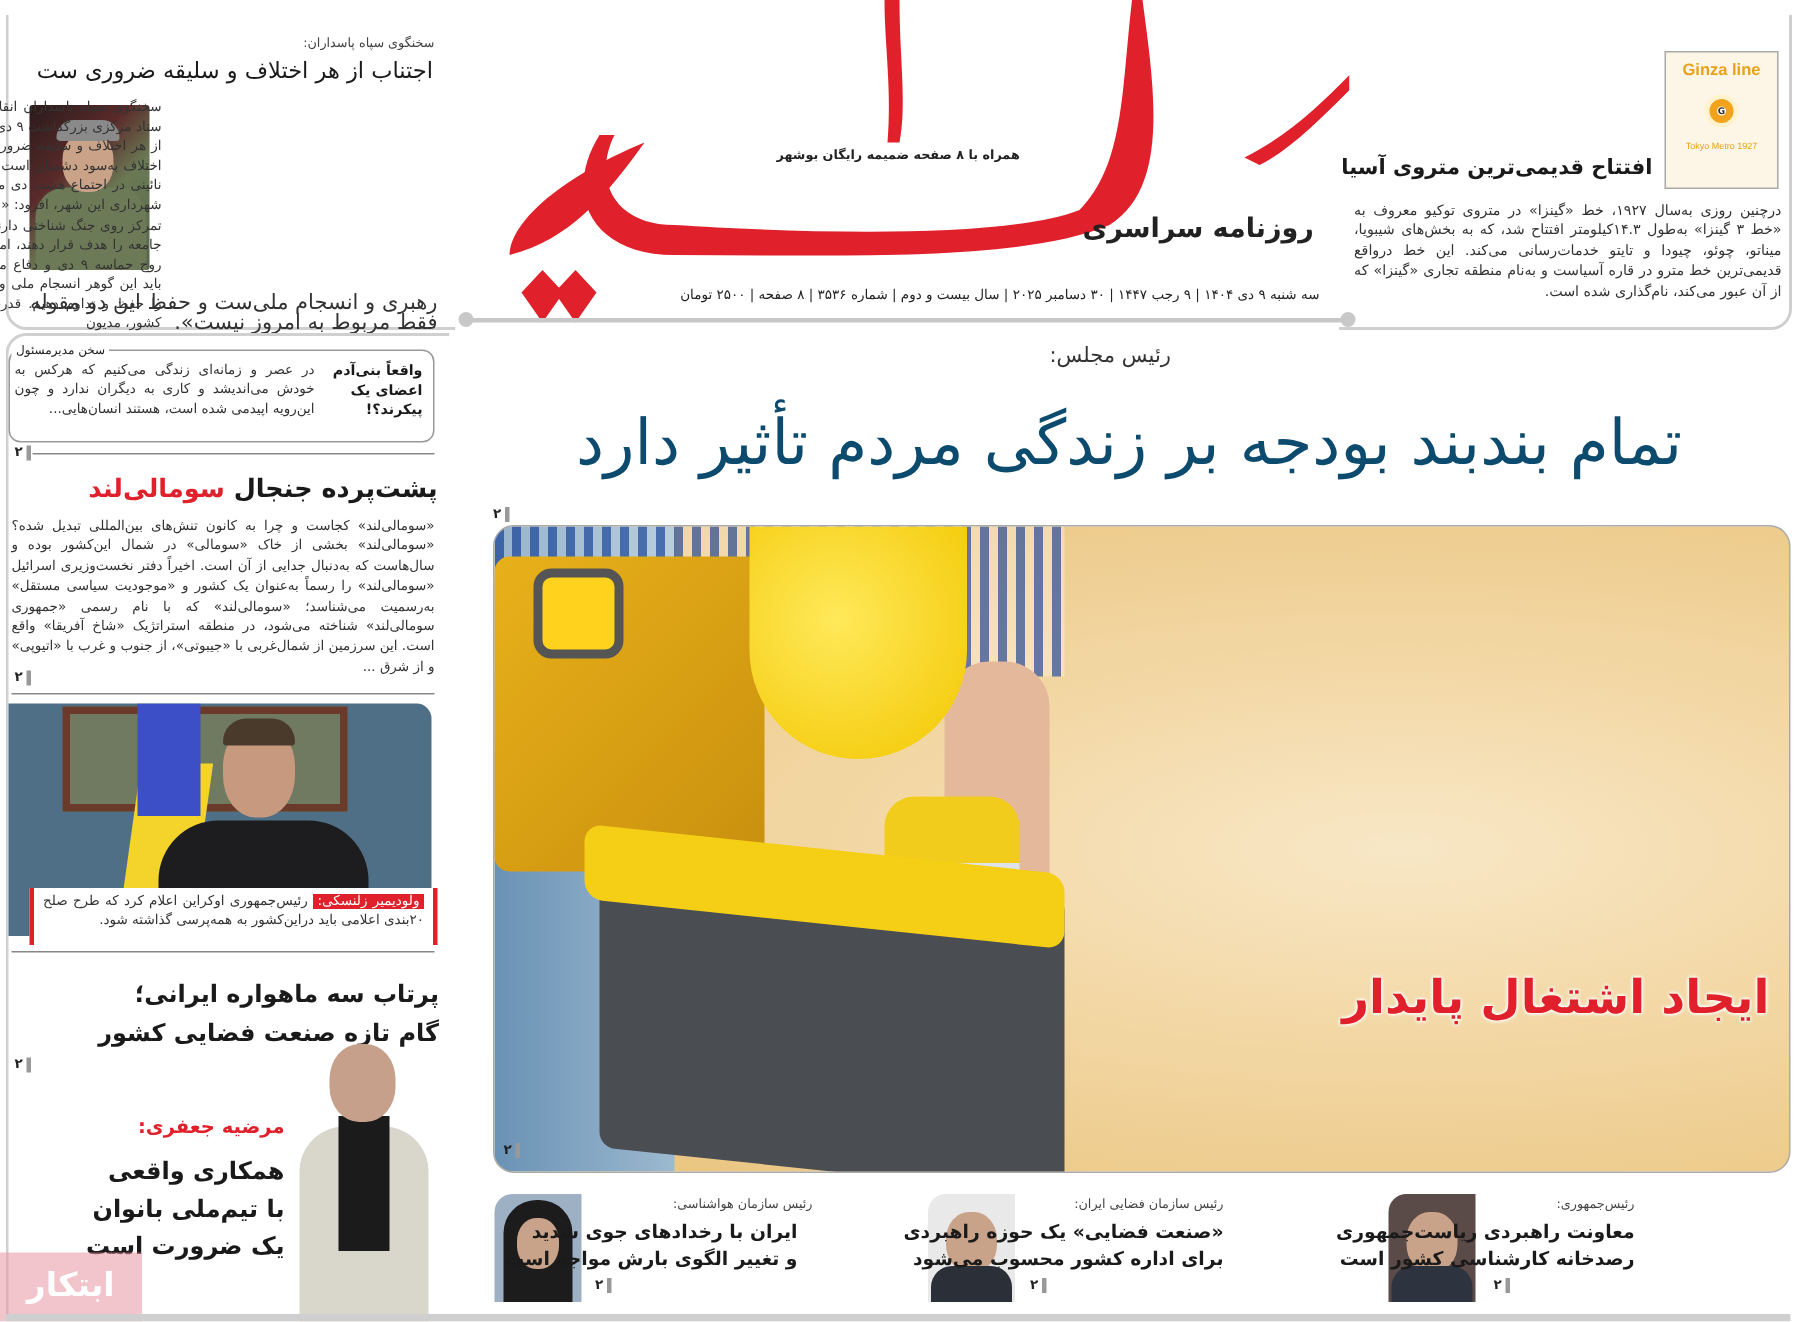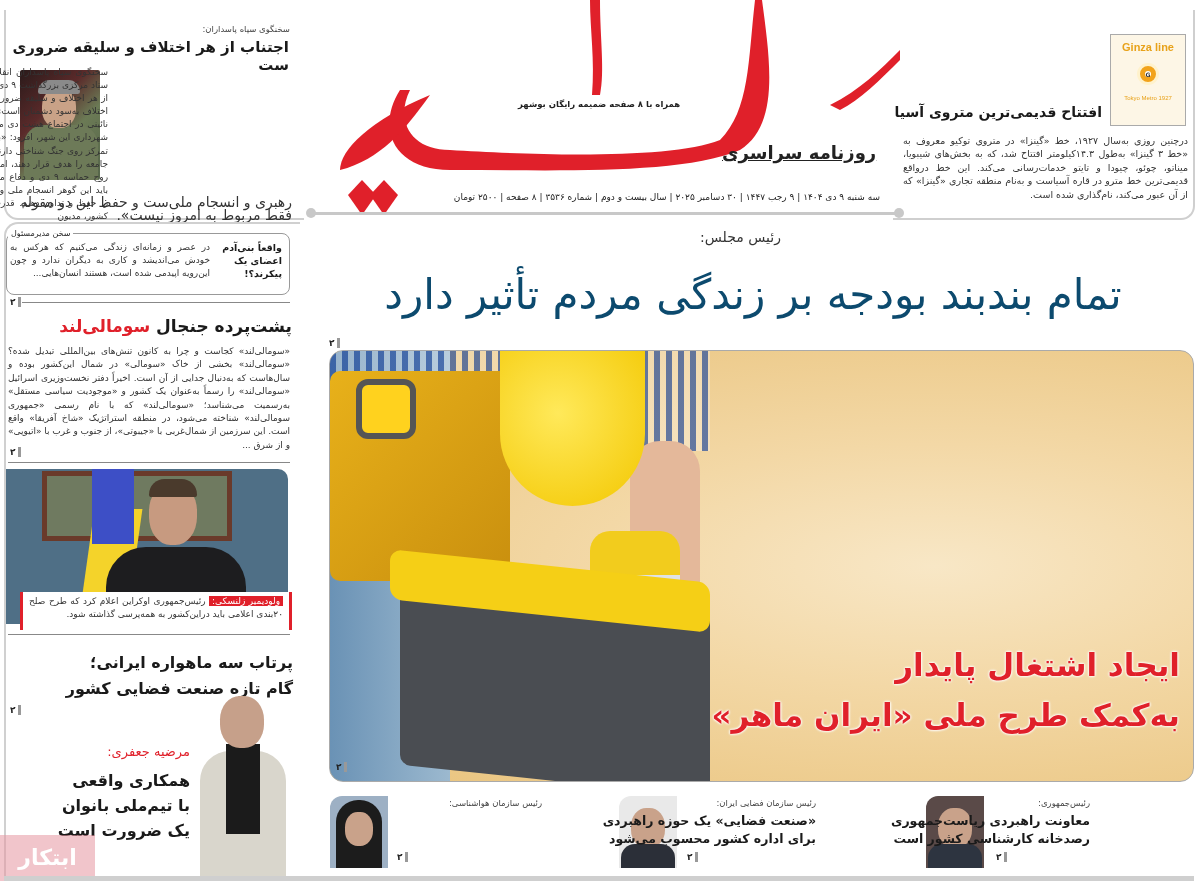--- a/index.html
+++ b/index.html
@@ -14,29 +14,29 @@
   #ginza-thumb .t1 { color: #e8a21a; font-size: 11px; font-weight: bold; margin-top: 6px; font-family: "Liberation Sans", sans-serif; }
   #ginza-thumb .dot { width: 22px; height: 22px; border-radius: 50%; background: #f2a31b; margin: 10px auto 0; position: relative; border: 3px solid #fff2cc; }
   #ginza-thumb .dot span { position: absolute; inset: 5px; border-radius: 50%; background: #fff; font-size: 6px; line-height: 8px; color: #333; font-weight: bold; }
   #ginza-thumb .t2 { color: #e8a21a; font-size: 6px; margin-top: 9px; font-family: "Liberation Sans", sans-serif; line-height: 8px; }
   #ginza-title { right: 98px; top: 104px; font-size: 14px; font-weight: bold; padding-left: 40px; }
   #ginza-body { right: 12px; top: 134px; width: 285px; font-size: 9.5px; line-height: 13.4px; text-align: justify; color: #333; }
 
   
   #logo { left: 300px; top: 0px; width: 600px; height: 218px; }
   #tagline { left: 518px; top: 99px; font-size: 8.5px; font-weight: bold; color: #222; }
-  #subtitle { left: 722px; top: 142px; font-size: 18px; font-weight: bold; color: #222; text-decoration: underline; }
+  #subtitle { left: 722px; top: 142px; font-size: 18px; font-weight: bold; color: #222; }
   #issue-line { left: 470px; top: 192px; width: 410px; font-size: 9px; color: #222; white-space: nowrap; text-align: left; direction: rtl; }
   #rule-top { left: 310px; top: 212px; width: 590px; height: 3px; background: #c8c8c8; }
   .rule-dot { width: 10px; height: 10px; border-radius: 50%; background: #c8c8c8; top: -4px; }
 
   
   #irgc { left: 4px; top: 10px; width: 300px; height: 210px; border: 2px solid #cfcfcf; border-top: none; border-right: none; border-radius: 0 0 0 14px; }
   #irgc-kicker { right: 910px; top: 24px; font-size: 8.5px; color: #444; }
-  #irgc-title { right: 911px; top: 38px; font-size: 15px; font-weight: bold; }
+  #irgc-title { right: 911px; top: 38px; font-size: 15px; font-weight: normal; }
   #irgc-photo { left: 20px; top: 70px; width: 80px; height: 110px; background: linear-gradient(135deg,#2a1a1a 0%,#5a2a2a 35%,#6b7a55 60%,#55654a 100%); border-radius: 2px; overflow: hidden; }
   #irgc-photo .face { position: absolute; left: 22px; top: 18px; width: 34px; height: 40px; border-radius: 45%; background: #c9a287; }
   #irgc-photo .cap { position: absolute; left: 18px; top: 10px; width: 42px; height: 14px; border-radius: 20px 20px 4px 4px; background: #8a8a8a; }
   #irgc-photo .body { position: absolute; left: 4px; top: 55px; width: 74px; height: 60px; border-radius: 20px 20px 0 0; background: #6d7a58; }
   #irgc-body { right: 1092px; top: 66px; width: 185px; font-size: 9px; line-height: 13.1px; text-align: justify; color: #333; }
   #irgc-body-tail { right: 908px; top: 196px; width: 290px; font-size: 14px; line-height: 13px; color: #333; }
 
   
   #leftcol { left: 4px; top: 222px; width: 296px; height: 654px; border: 2px solid #d0d0d0; border-radius: 14px 0 0 0; border-right: none; border-bottom: none; }
   #editor-box { left: 6px; top: 233px; width: 284px; height: 62px; border: 1px solid #999; border-radius: 8px; }
@@ -58,21 +58,21 @@
   #zel-photo .hair { position: absolute; left: 143px; top: 10px; width: 48px; height: 18px; border-radius: 24px 24px 4px 4px; background: #4a3a2c; }
   #zel-photo .shirt { position: absolute; left: 100px; top: 78px; width: 140px; height: 90px; border-radius: 40px 40px 0 0; background: #1d1d1f; }
   #zel-caption { left: 20px; top: 592px; width: 272px; height: 38px; background: #fff; border-left: 3px solid #e0202a; border-right: 3px solid #e0202a; font-size: 9px; line-height: 13px; padding: 3px 6px; color: #333; text-align: justify; }
   #zel-caption .nm { background: #e0202a; color: #fff; padding: 0 3px; }
 
   #sat-title { right: 907px; top: 650px; font-size: 16px; font-weight: bold; line-height: 26px; text-align: right; }
   #jafari-photo { left: 198px; top: 696px; width: 90px; height: 185px; }
   #jafari-photo .head { position: absolute; left: 22px; top: 0; width: 44px; height: 52px; border-radius: 45%; background: #c6a08a; }
   #jafari-photo .coat { position: absolute; left: 2px; top: 55px; width: 86px; height: 130px; border-radius: 30px 30px 0 0; background: #d9d6cc; }
   #jafari-photo .scarf { position: absolute; left: 28px; top: 48px; width: 34px; height: 90px; background: #1b1b1b; }
-  #jafari-kicker { right: 1010px; top: 744px; font-size: 13px; font-weight: normal; color: #e0202a; }
+  #jafari-kicker { right: 1010px; top: 744px; font-size: 13px; font-weight: bold; color: #e0202a; }
   #jafari-title { right: 1010px; top: 768px; font-size: 16px; font-weight: bold; line-height: 25px; text-align: right; }
   #watermark { left: 0; top: 835px; width: 95px; height: 46px; background: rgba(230,150,160,0.55); color: #fff; font-size: 22px; font-weight: bold; text-align: center; line-height: 46px; }
 
   
   #main-kicker { left: 700px; top: 229px; font-size: 14px; color: #333; }
   #main-title { left: 318px; top: 270px; width: 870px; font-size: 42px; font-weight: normal; text-align: center; color: #0c4a6e; letter-spacing: -1px; }
   #main-pg { left: 329px; top: 338px; }
 
   #hero { left: 329px; top: 350px; width: 865px; height: 432px; border-radius: 14px; overflow: hidden; border: 1px solid #aaa;
           background: radial-gradient(ellipse at 70% 50%, #f8e7c6 0%, #f3d8a6 40%, #e9c37c 100%); }
@@ -202,21 +202,20 @@
   <div class="arm"></div>
   <div class="belt"></div>
   <div class="tape"></div>
   <div class="helmet"></div>
   <div class="glove"></div>
   <div class="box"></div>
   <div class="lid"></div>
 </div>
 <div id="hero-headline" class="abs">
   <div>ایجاد اشتغال پایدار</div>
-  <div>به‌کمک طرح ملی «ایران ماهر»</div>
 </div>
 <div id="hero-pg" class="abs pgref">۲</div>
 
 <div class="abs teaser" style="left:900px;width:295px">
   <div class="photo" style="left:26px;background:#5a4a48">
     <div class="ph-face" style="left:12px;top:12px;width:34px;height:40px"></div>
     <div style="position:absolute;left:2px;top:48px;width:54px;height:30px;background:#2d3440;border-radius:14px 14px 0 0"></div>
   </div>
   <div class="kick" style="right:105px">رئیس‌جمهوری:</div>
   <div class="ttl" style="right:105px">
@@ -238,16 +237,20 @@
   </div>
   <div class="pgref" style="left:82px">۲</div>
 </div>
 
 <div class="abs teaser" style="left:325px;width:280px">
   <div class="photo" style="left:5px;background:#9db0c4">
     <div style="position:absolute;left:6px;top:4px;width:46px;height:74px;background:#1c1c1c;border-radius:22px 22px 6px 6px"></div>
     <div class="ph-face" style="left:15px;top:16px;width:28px;height:34px"></div>
   </div>
   <div class="kick" style="right:63px">رئیس سازمان هواشناسی:</div>
+  <div class="ttl" style="right:73px">
+    <div>ایران با رخدادهای جوی شدید</div>
+      <div>و تغییر الگوی بارش مواجه است</div>
+  </div>
   <div class="pgref" style="left:72px">۲</div>
 </div>
 
 <div id="bottom-rule" class="abs"></div>
 
 </body></html>

